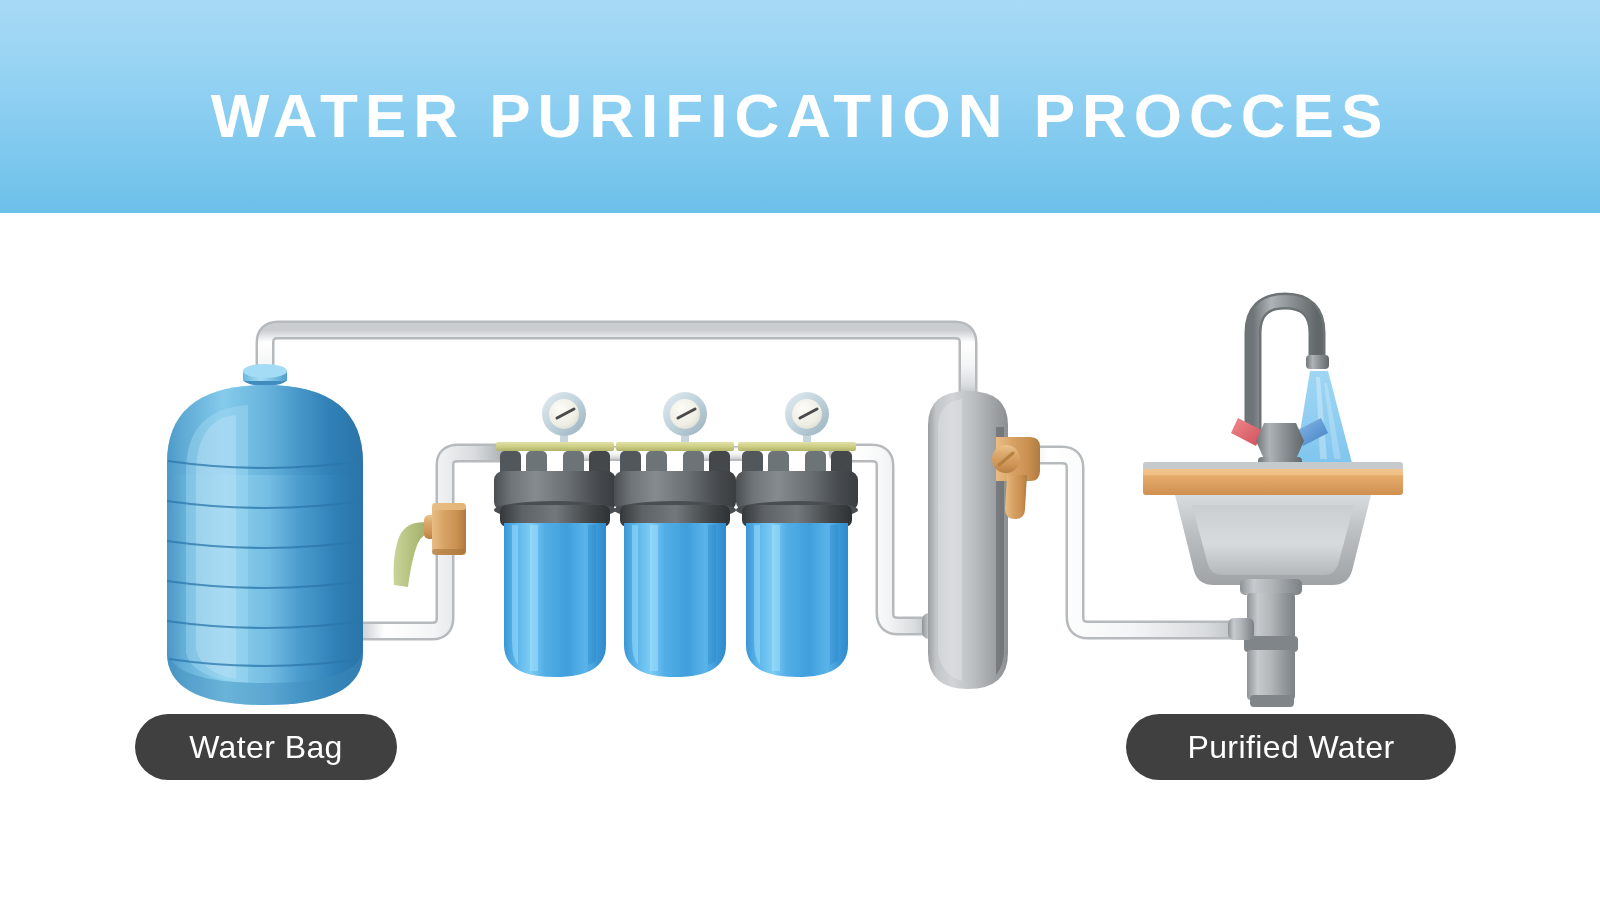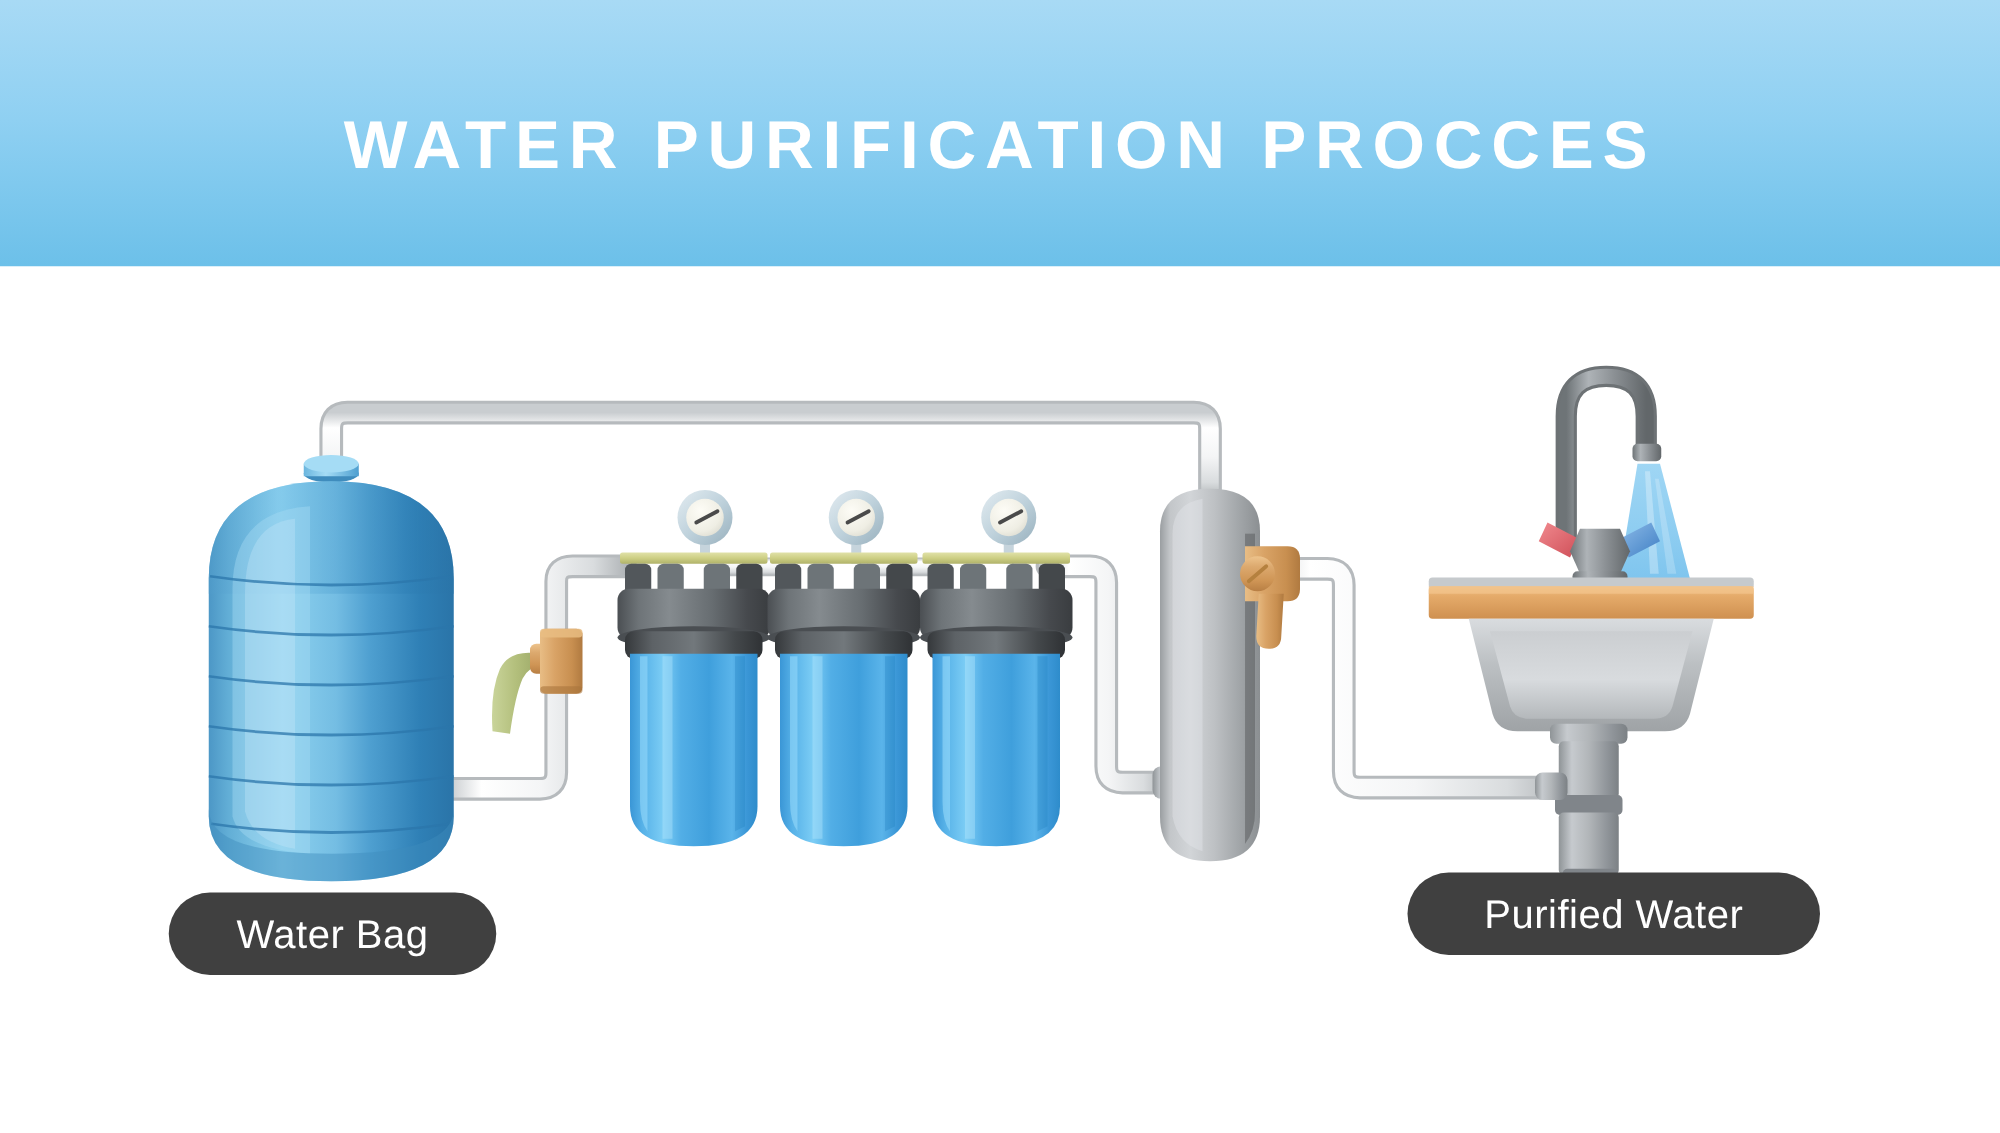--- a/index.html
+++ b/index.html
@@ -13,21 +13,21 @@
 
   
   .header{
     position:absolute;left:0;top:0;width:1600px;height:213px;
     background:linear-gradient(180deg,#a8daf5 0%,#8fd0f2 45%,#6cc0e9 100%);
   }
   .header-title{
     position:absolute;left:0;top:0;width:1600px;height:213px;
     display:flex;align-items:center;justify-content:center;
     color:#ffffff;
-    font-size:54px;
+    font-size:62px;
     font-weight:700;
     letter-spacing:7px;
     white-space:nowrap;
     font-family:"Liberation Sans","DejaVu Sans",sans-serif;
     padding-top:18px;
     box-sizing:border-box;
   }
 
   
   #diagram{position:absolute;left:0;top:213px;width:1600px;height:693px;display:block;}
@@ -36,21 +36,21 @@
   .pill{
     position:absolute;height:66px;border-radius:33px;
     background:#404040;
     display:flex;align-items:center;justify-content:center;
     color:#ffffff;font-size:32px;letter-spacing:.4px;
     font-family:"Liberation Sans","DejaVu Sans",sans-serif;
     box-sizing:border-box;
   }
   #pill-bag{left:135px;top:714px;width:262px;}
   #pill-filter{left:601px;top:714px;width:258px;}
-  #pill-purified{left:1126px;top:698px;width:330px;}
+  #pill-purified{left:1126px;top:714px;width:330px;}
 </style>
 </head>
 <body>
 
 <div id="stage">
 
   <div class="header">
     <div class="header-title">WATER PURIFICATION PROCCES</div>
   </div>
 

